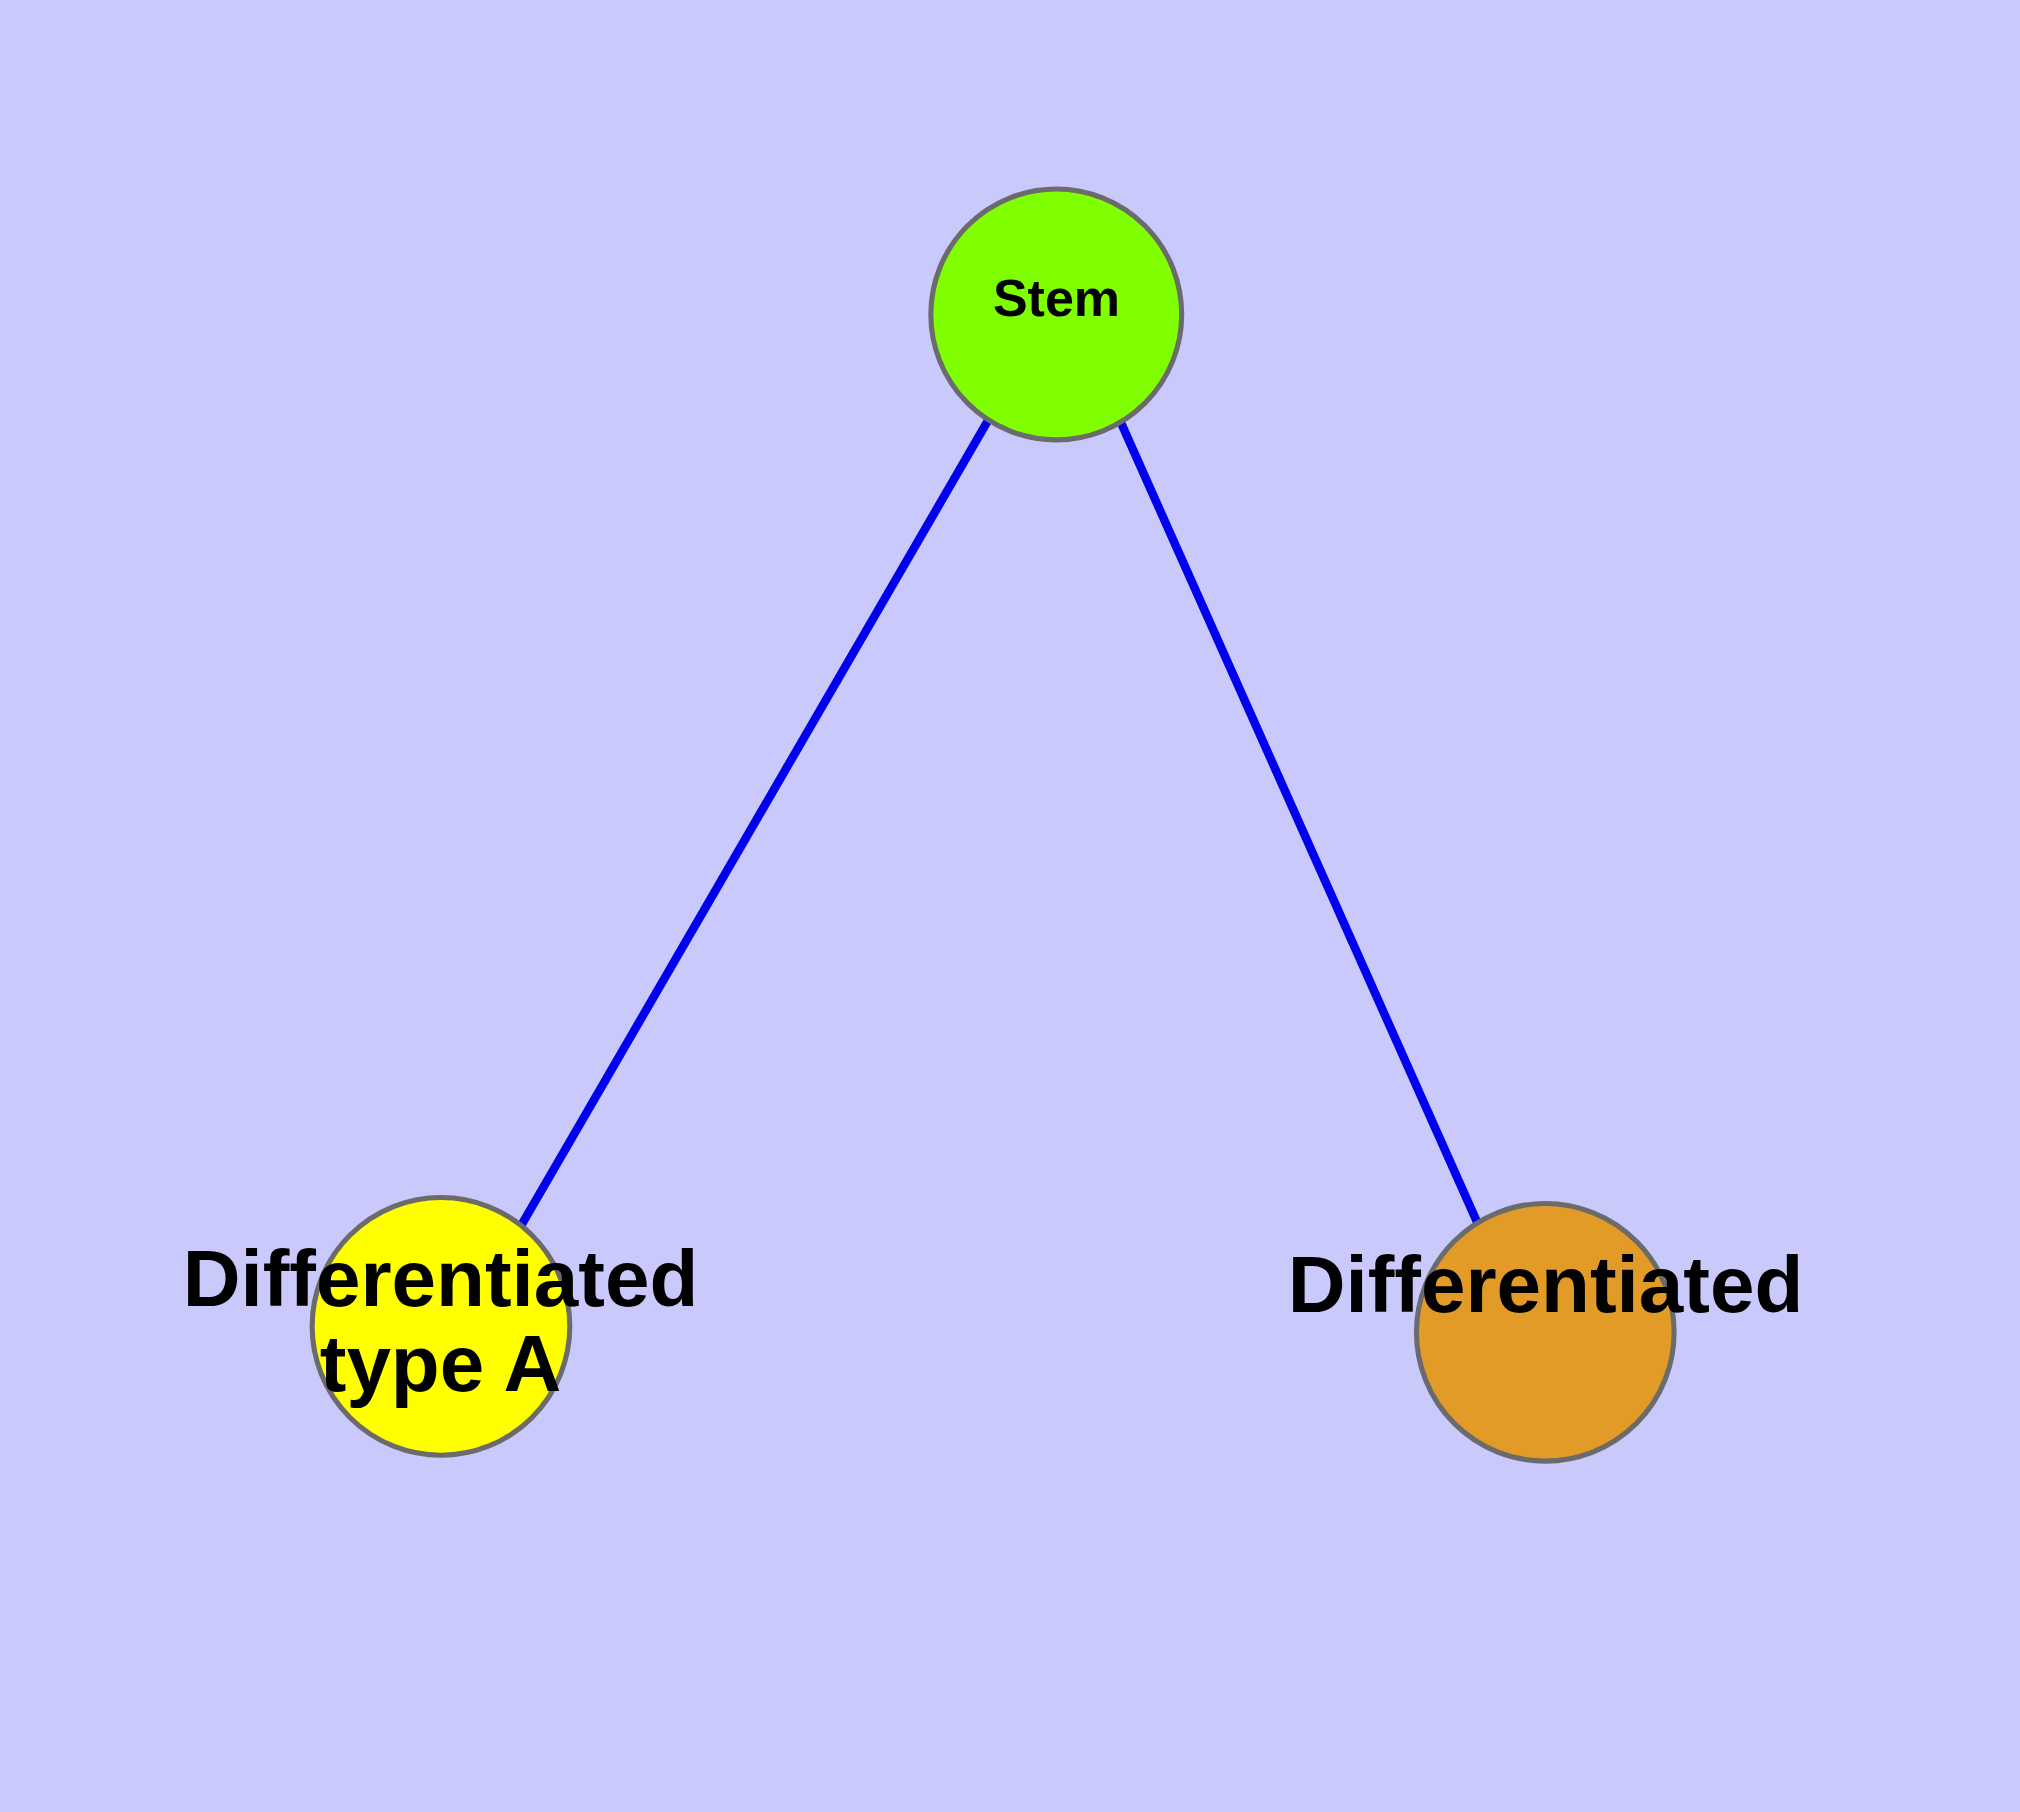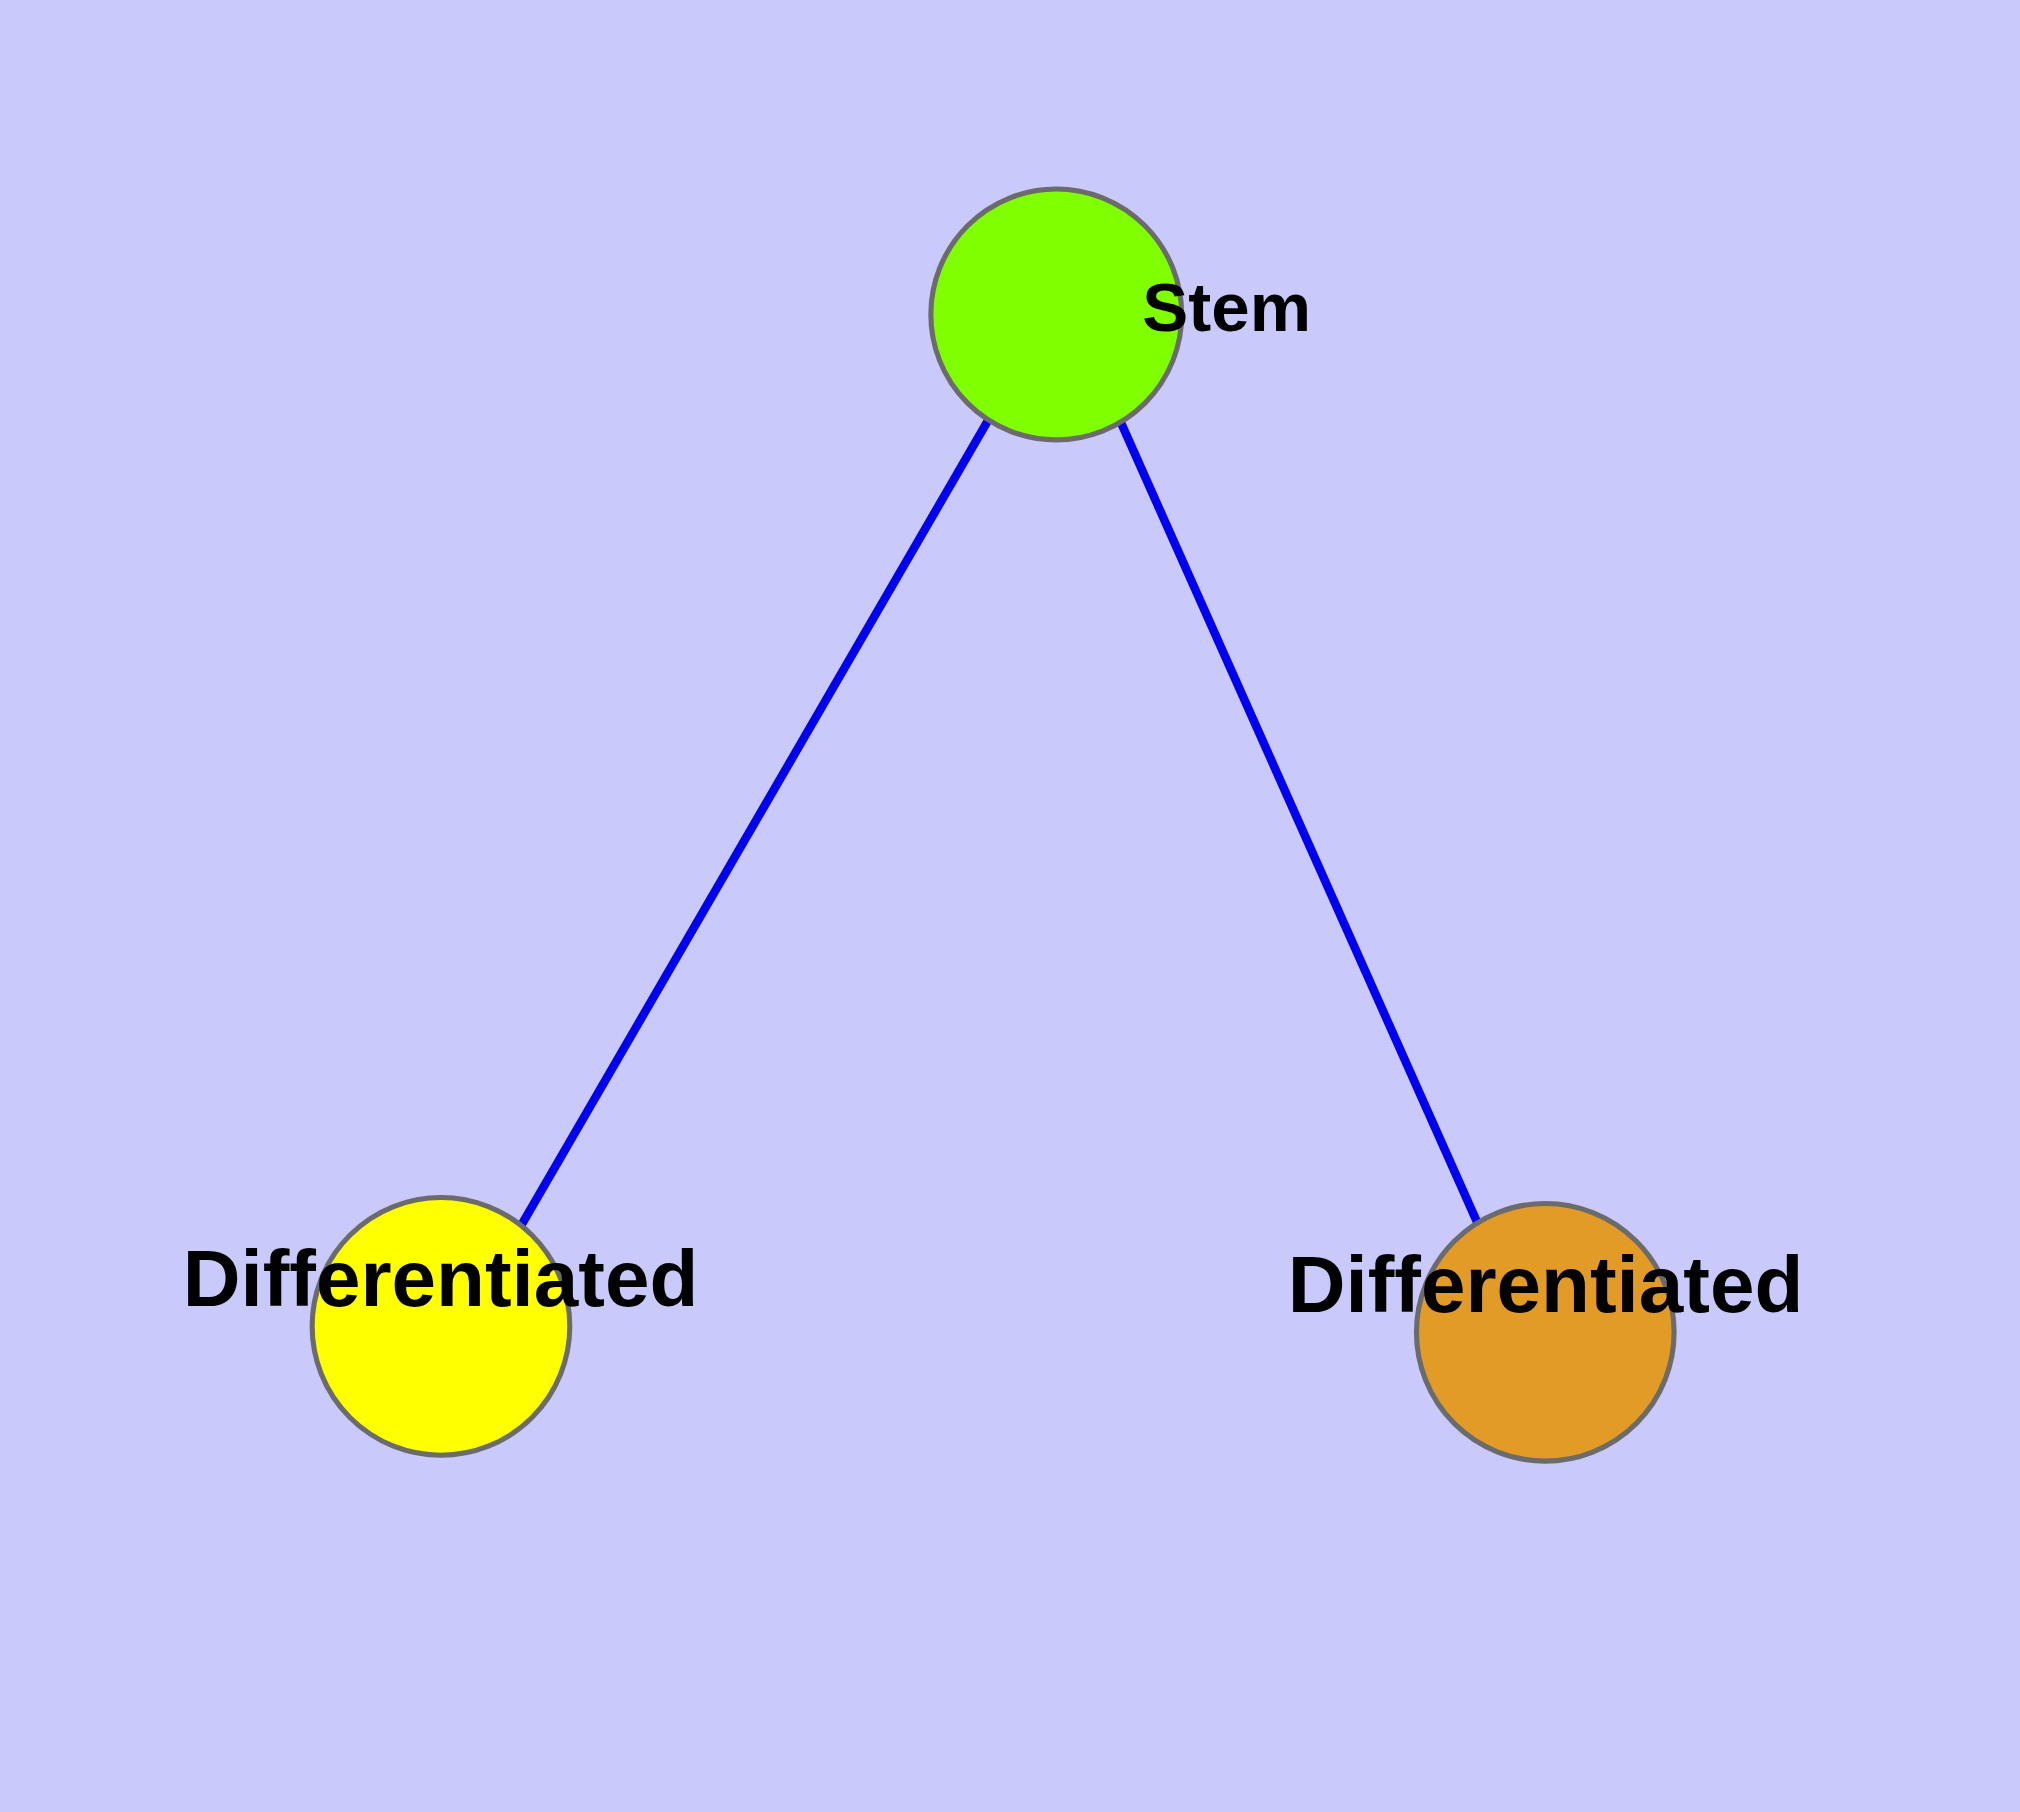--- a/index.html
+++ b/index.html
@@ -31,22 +31,21 @@
     position: absolute;
     text-align: center;
     font-weight: bold;
     color: #000000;
     line-height: 1.06;
     white-space: pre;
     pointer-events: none;
     -webkit-font-smoothing: antialiased;
   }
   .node-label.root {
-    font-size: 69px;
-    text-align: right;
+    font-size: 52px;
   }
   .node-label.leaf {
     font-size: 80px;
   }
 </style>
 </head>
 <body>
 
 <div id="graph-canvas">
 
@@ -60,18 +59,18 @@
 
     <g>
       <circle cx="1246" cy="371" r="148" fill="#7fff00" stroke="#6b6b6b" stroke-width="6"></circle>
       <circle cx="520" cy="1565" r="152" fill="#ffff00" stroke="#6b6b6b" stroke-width="6"></circle>
       <circle cx="1823" cy="1572" r="152" fill="#e29b27" stroke="#6b6b6b" stroke-width="6"></circle>
     </g>
   </svg>
 
   <div class="node-label root" style="left:802px; top:271px; width:509px;"><span>Stem</span></div>
 
-  <div class="node-label leaf" style="left:-68px; top:1237px; width:1017px;"><span>Differentiated</span><br></div>
+  <div class="node-label leaf" style="left:-68px; top:1237px; width:1017px;"><span>Differentiated</span><br><span>type A</span></div>
 
   <div class="node-label leaf" style="left:1037px; top:1243px; width:1017px;"><span>Differentiated</span><br></div>
 
 </div>
 
 
 </body></html>

